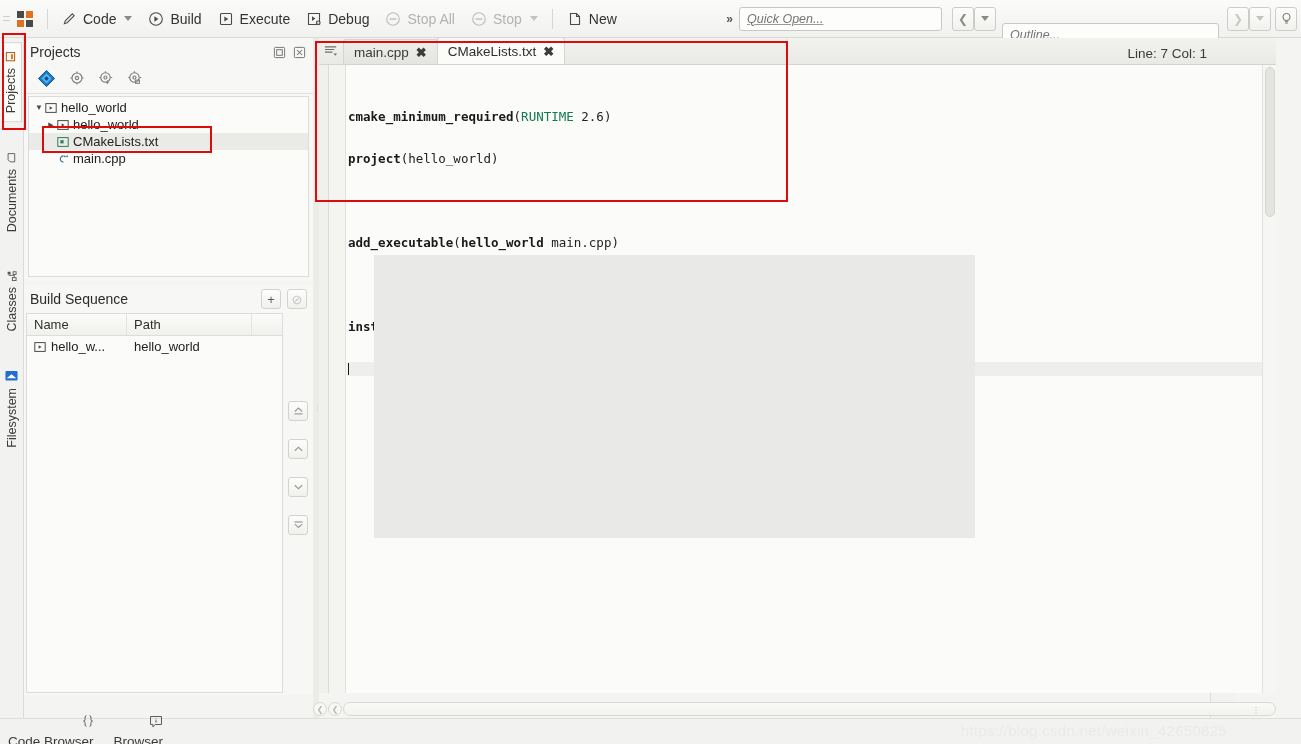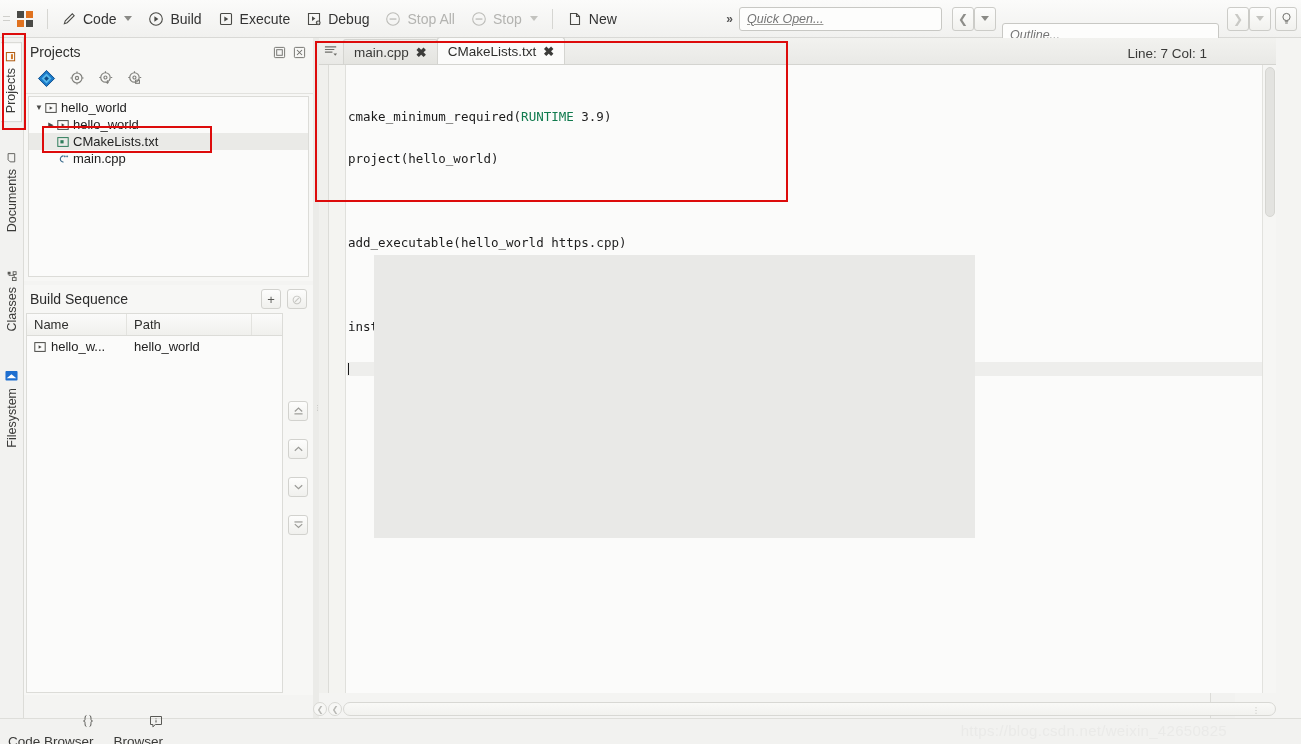--- a/index.html
+++ b/index.html
@@ -151,21 +151,21 @@
   #editor-body { position:relative; height: 628px; display:flex; background:#fbfbfa;}
   #gutter-a { width: 10px; background:#f0f0ed; border-right:1px solid #dcdcd8; }
   #gutter-b { width: 17px; background:#f4f4f1; border-right:1px solid #e0e0dc; }
   #code {
     flex:1; position:relative; background:#fbfbfa;
     font-family: "DejaVu Sans Mono", monospace; font-size: 12.5px; line-height: 14px;
     padding: 3px 0 0 1px; white-space: pre; overflow: hidden;
   }
   .cl { height: 14px; padding-left: 1px; }
   .cl.cur { background: #eeeeec; }
-  .kw { color: #1a1a1a; font-weight: normal; }
+  .kw { color: #1a1a1a; font-weight: bold; }
   .arg { color: #0f7a4d; }
   .plain { color: #222; }
   .caretbar { display:inline-block; width:1px; height:12px; background:#1a1a1a; vertical-align:-2px; }
   #ghost-rect {
     position:absolute; left: 28px; top: 190px; width: 601px; height: 283px;
     background: #e9e9e7;
   }
   #ed-vscroll {
     position:absolute; right:0; top:0; width:14px; height:628px;
     background:#f6f6f4; border-left:1px solid #e2e2de;
@@ -562,24 +562,24 @@
         <span>CMakeLists.txt</span>
         <span class="xclose">✖</span>
       </div>
     </div>
 
     <div id="editor-body">
       <div id="gutter-a"></div>
       <div id="gutter-b"></div>
       <div id="code">
         <div id="ghost-rect"></div>
-        <div class="cl"><span class="kw">cmake_minimum_required</span><span class="plain">(</span><span class="arg">RUNTIME</span><span class="plain"> 3.9)</span></div>
+        <div class="cl"><span class="kw">cmake_minimum_required</span><span class="plain">(</span><span class="arg">RUNTIME</span><span class="plain"> 2.6)</span></div>
         <div class="cl"><span class="kw">project</span><span class="plain">(hello_world)</span></div>
         <div class="cl">&nbsp;</div>
-        <div class="cl"><span class="kw">add_executable</span><span class="plain">(</span><span class="kw">hello_world</span><span class="plain"> https.cpp)</span></div>
+        <div class="cl"><span class="kw">add_executable</span><span class="plain">(</span><span class="kw">hello_world</span><span class="plain"> main.cpp)</span></div>
         <div class="cl">&nbsp;</div>
         <div class="cl"><span class="kw">install</span><span class="plain">(</span><span class="arg">TARGETS</span><span class="plain"> hello_world </span><span class="arg">RUNTIME DESTINATION</span><span class="plain"> bin)</span></div>
         <div class="cl cur"><span class="caretbar"></span></div>
       </div>
       <div id="ed-vscroll">
         <div id="ed-vthumb"></div>
       </div>
     </div>
   </div>
 

